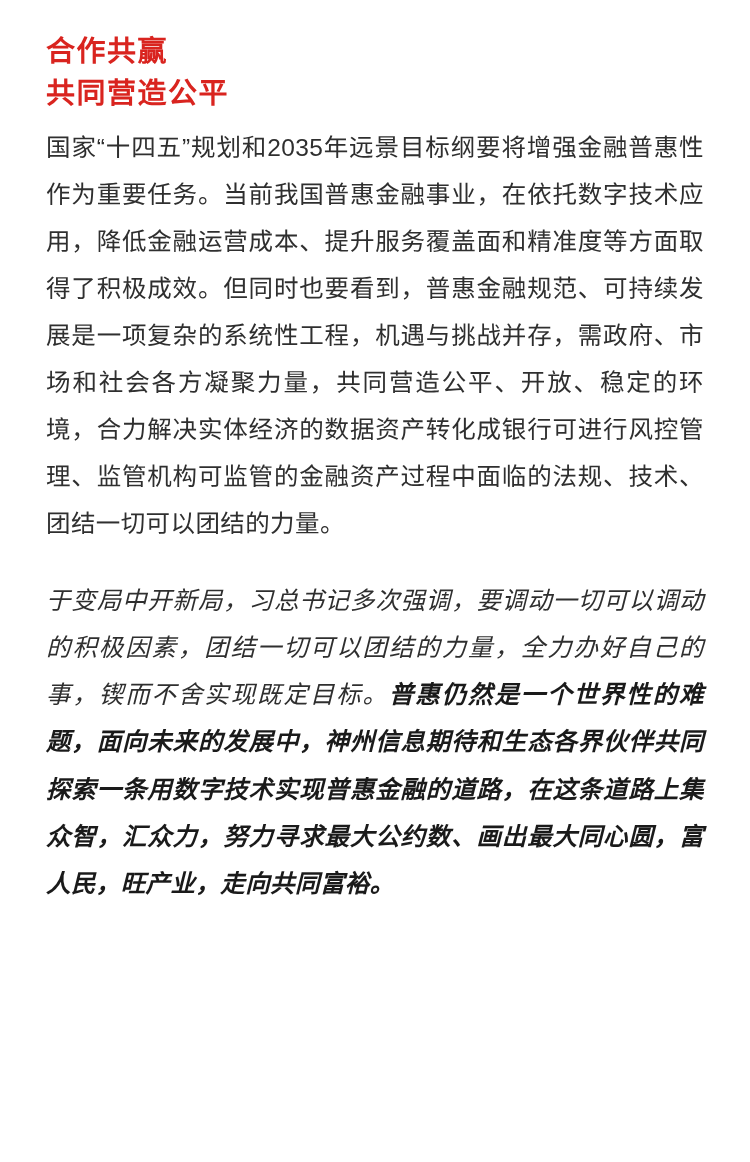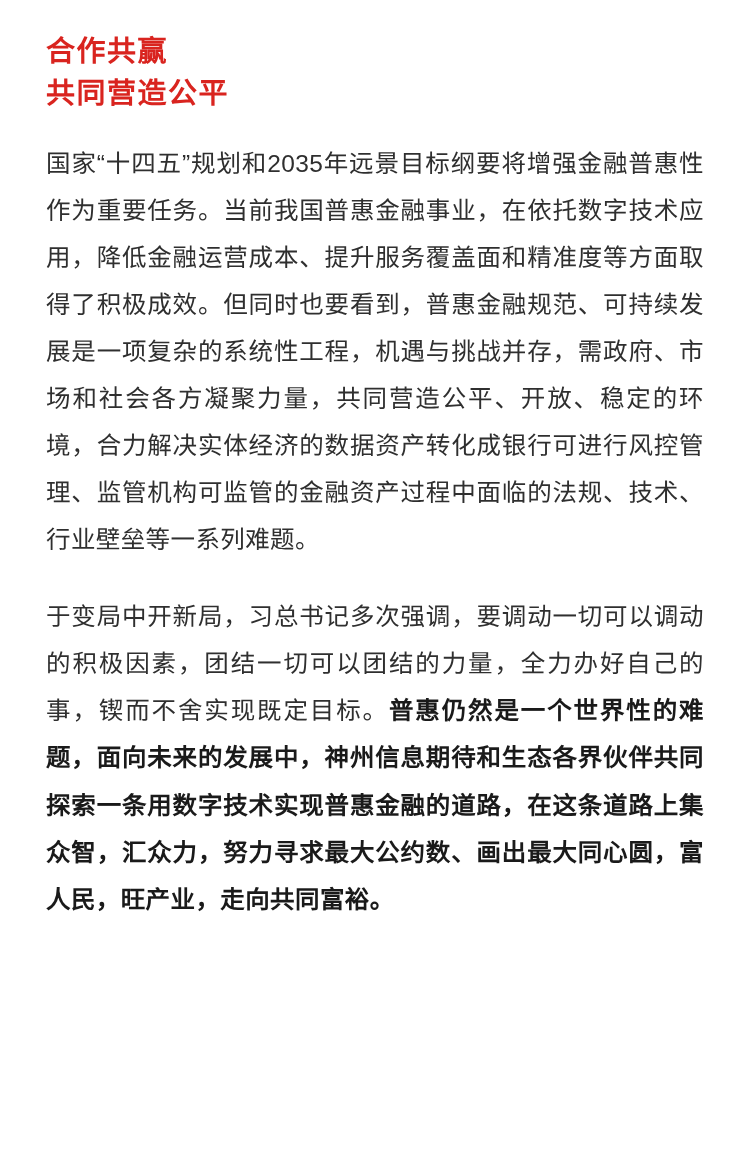--- a/index.html
+++ b/index.html
@@ -16,36 +16,37 @@
   }
   .page {
     width: 750px;
     min-height: 1162px;
     box-sizing: border-box;
     padding: 30px 46px 24px 46px;
     background: #ffffff;
     position: relative;
   }
   .headline {
-    margin: 0 0 26px 0;
+    margin: 0 0 10px 0;
     padding: 0;
   }
   .headline-line {
     display: block;
     color: #d9241f;
     font-weight: 700;
     font-size: 29px;
     line-height: 1.45;
     letter-spacing: 1.5px;
   }
   .body-block {
     margin: 0 0 30px 0;
   }
   .body-block:last-child {
     margin-bottom: 0;
+    font-style: italic;
   }
   .para {
     margin: 0;
     font-size: 24.5px;
     line-height: 1.92;
     letter-spacing: 0.4px;
     text-align: justify;
     text-justify: inter-ideograph;
     color: #2f2f2f;
     font-weight: 400;
@@ -68,20 +69,20 @@
 <body>
 
 <div class="page">
 
   <div class="headline">
     <span class="headline-line">合作共赢</span>
     <span class="headline-line">共同营造公平</span>
   </div>
 
   <div class="body-block">
-    <p class="para">国家“十四五”规划和2035年远景目标纲要将增强金融普惠性作为重要任务。当前我国普惠金融事业，在依托数字技术应用，降低金融运营成本、提升服务覆盖面和精准度等方面取得了积极成效。但同时也要看到，普惠金融规范、可持续发展是一项复杂的系统性工程，机遇与挑战并存，需政府、市场和社会各方凝聚力量，共同营造公平、开放、稳定的环境，合力解决实体经济的数据资产转化成银行可进行风控管理、监管机构可监管的金融资产过程中面临的法规、技术、行业壁垒等一系列难题。</p>
+    <p class="para">国家“十四五”规划和2035年远景目标纲要将增强金融普惠性作为重要任务。当前我国普惠金融事业，在依托数字技术应用，降低金融运营成本、提升服务覆盖面和精准度等方面取得了积极成效。但同时也要看到，普惠金融规范、可持续发展是一项复杂的系统性工程，机遇与挑战并存，需政府、市场和社会各方凝聚力量，共同营造公平、开放、稳定的环境，合力解决实体经济的数据资产转化成银行可进行风控管理、监管机构可监管的金融资产过程中面临的法规、技术、团结一切可以团结的力量。</p>
   </div>
 
   <div class="body-block">
     <p class="para-mixed"><span>于变局中开新局，习总书记多次强调，要调动一切可以调动的积极因素，团结一切可以团结的力量，全力办好自己的事，锲而不舍实现既定目标。</span><span class="strong">普惠仍然是一个世界性的难题，面向未来的发展中，神州信息期待和生态各界伙伴共同探索一条用数字技术实现普惠金融的道路，在这条道路上集众智，汇众力，努力寻求最大公约数、画出最大同心圆，富人民，旺产业，走向共同富裕。</span></p>
   </div>
 
 </div>
 
 </body></html>

